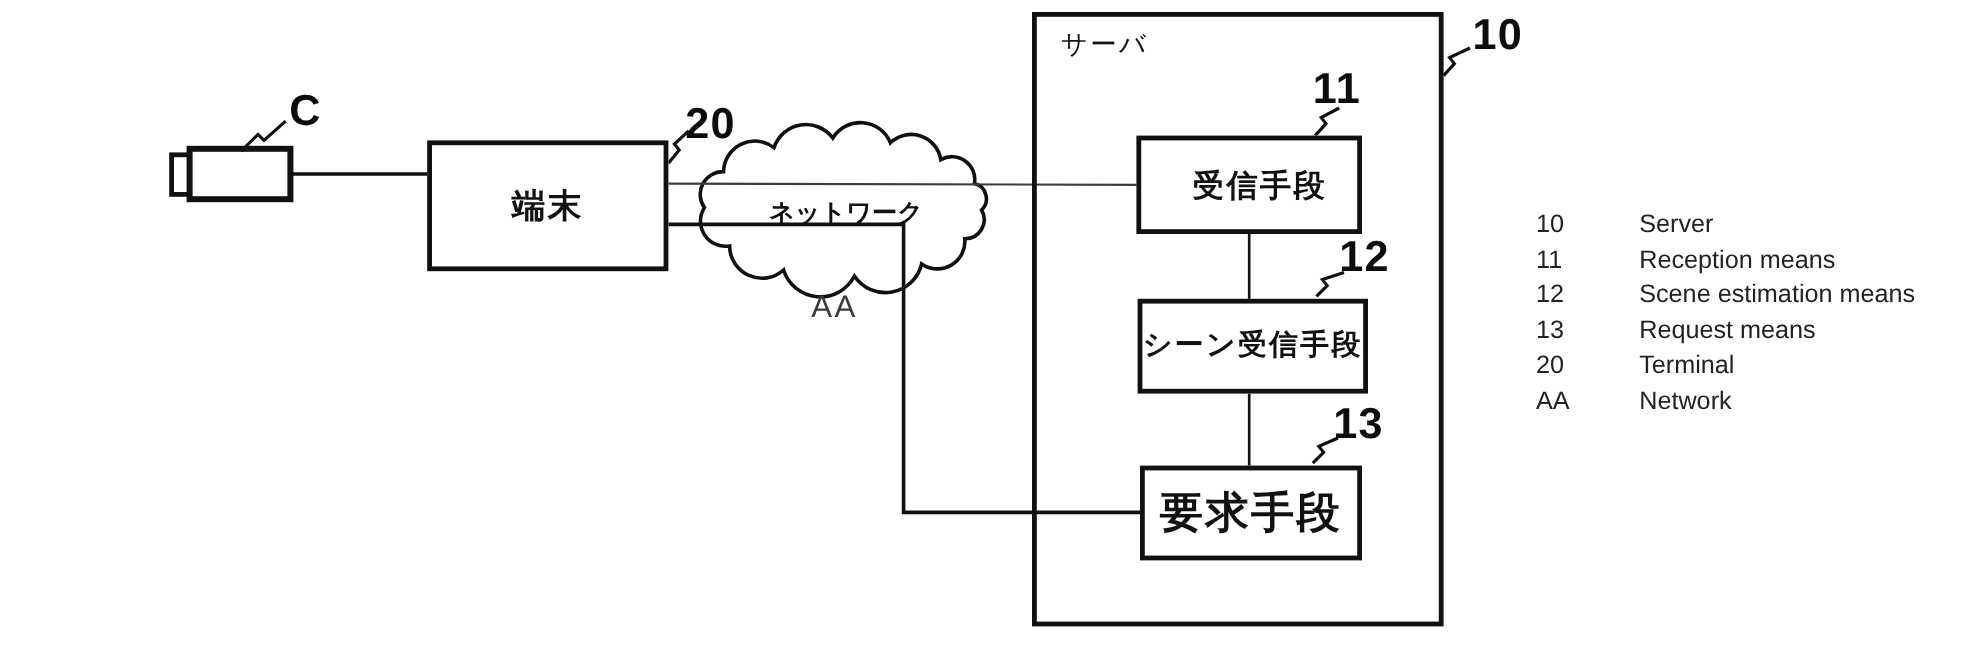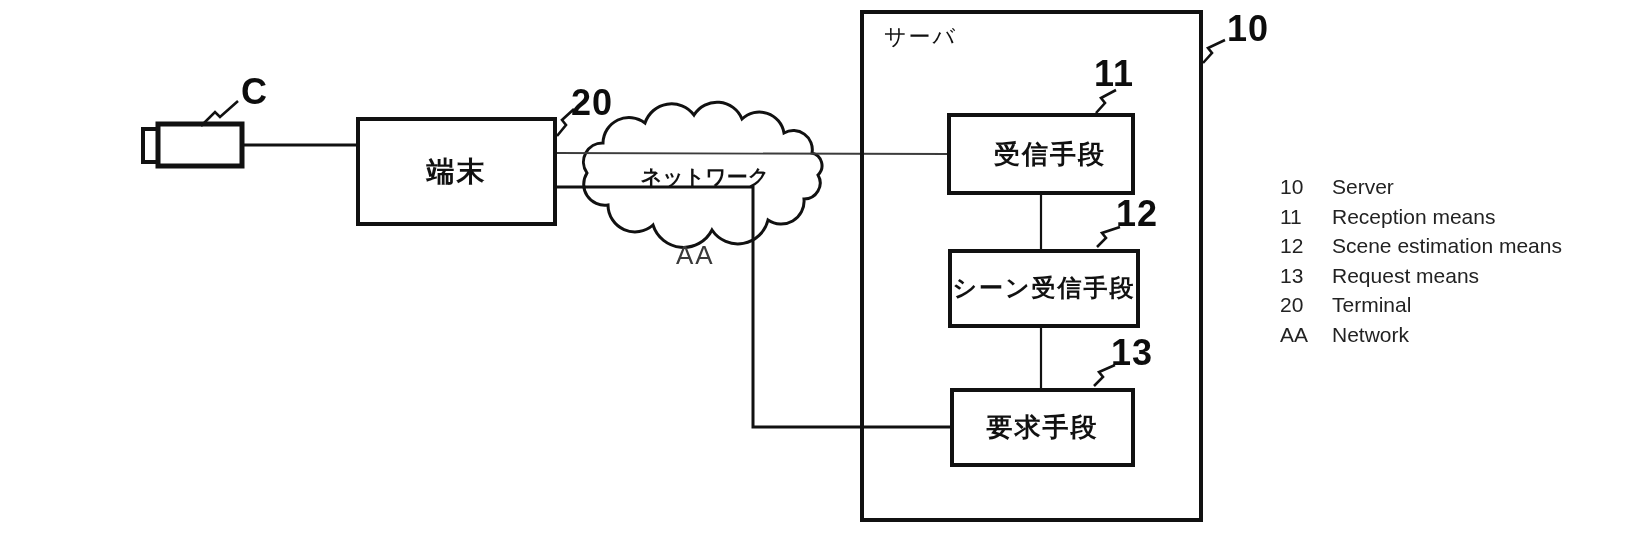--- a/index.html
+++ b/index.html
@@ -41,36 +41,36 @@
   }
   .terminal-box { left: 356px; top: 117px; width: 201px; height: 109px; font-size: 28px; }
   .server-box   { left: 860px; top: 10px;  width: 343px; height: 512px; }
   .server-label {
     position: absolute; left: 884px; top: 22px;
     font-size: 22px; font-weight: normal; letter-spacing: 2px;
   }
   .reception-box { left: 947px; top: 113px; width: 188px; height: 82px; font-size: 26px; padding-left: 18px; }
   .scene-box     { left: 948px; top: 249px; width: 192px; height: 79px; font-size: 24px;
                    flex-direction: row; line-height: 1.2; letter-spacing: 1px; }
-  .request-box   { left: 950px; top: 388px; width: 185px; height: 79px; font-size: 26px; }
+  .request-box   { left: 950px; top: 388px; width: 185px; height: 79px; font-size: 36px; }
   .network-label {
     position: absolute; left: 640px; top: 163px; width: 130px;
     text-align: center; font-size: 21px; font-weight: bold; letter-spacing: 0px;
   }
   .aa-label {
     position: absolute; left: 676px; top: 240px;
     font-size: 26px; color: #3a3a3a; letter-spacing: 2px;
   }
   .legend {
     position: absolute; left: 1280px; top: 176px;
     font-size: 21px; color: #222222;
   }
   .legend-row { display: flex; margin-bottom: 8.5px; line-height: 21px; }
   .legend-ref { width: 52px; flex: 0 0 52px; }
-  .legend-label { white-space: nowrap; }
+  .legend-label { white-space: nowrap; margin-left: 34px; }
 </style>
 </head>
 <body>
 
 <div class="stage">
 
   <svg class="layer" viewBox="0 0 1639 557" xmlns="http://www.w3.org/2000/svg">
 
     <path d="M 587 173
          A 19 19 0 0 1 603 143

